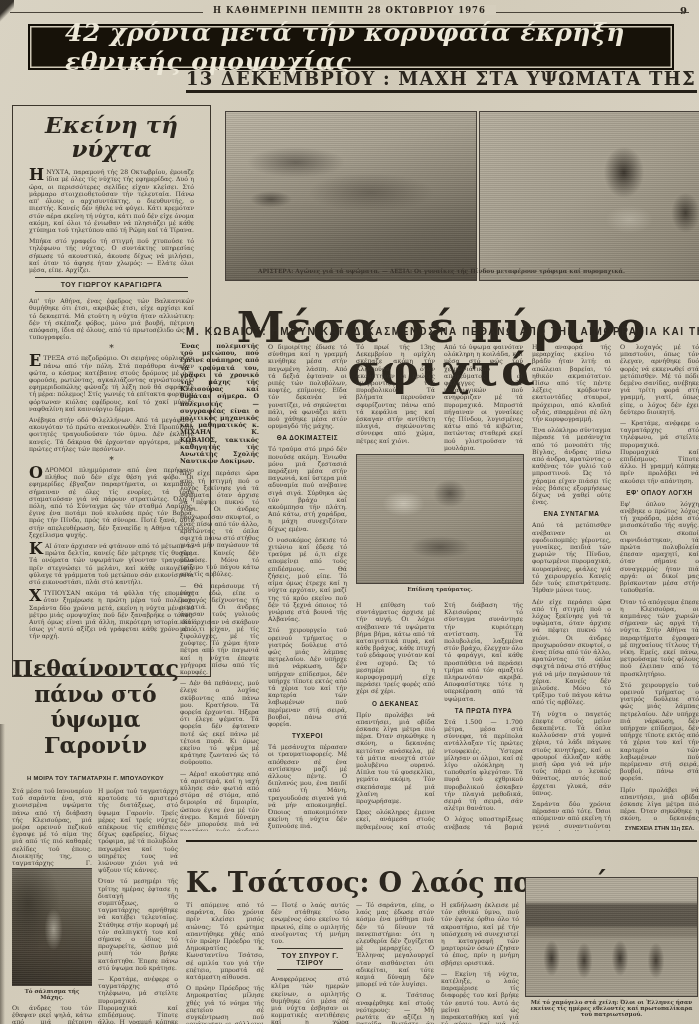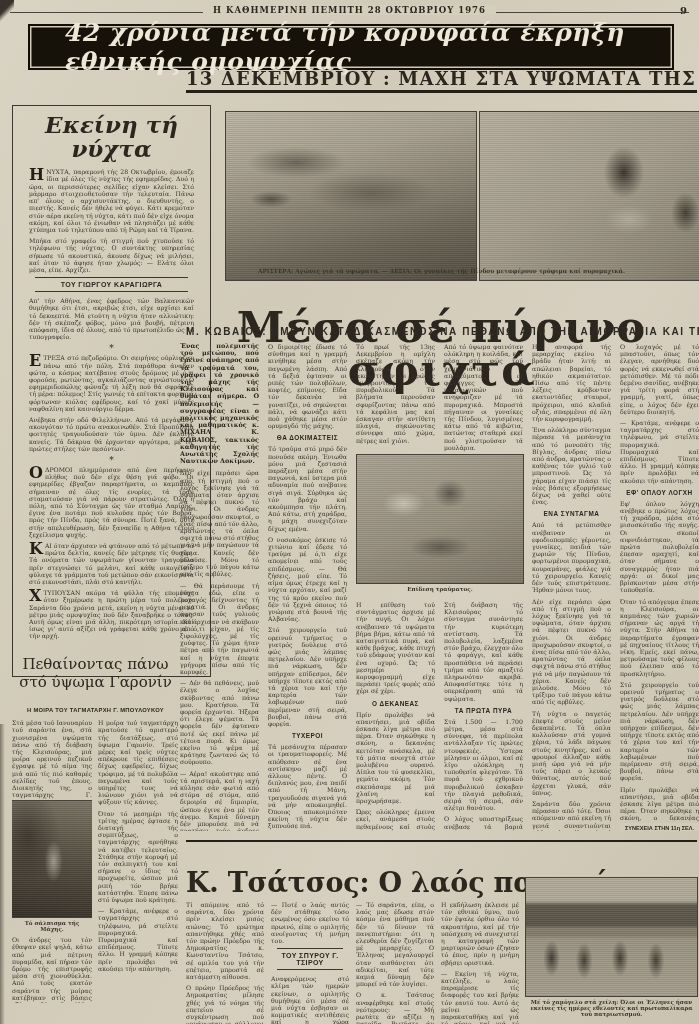--- a/index.html
+++ b/index.html
@@ -83,21 +83,21 @@
     letter-spacing:.5px;margin:5px 0 4px;}
   .clip{overflow:hidden;}
   .spacer{width:100%;}
   .cont{position:absolute;bottom:0;left:0;right:0;text-align:center;font-family:"Liberation Sans",sans-serif;
     font-weight:bold;font-size:5.6px;background:#d2cbba;padding-top:2px;}
   .mid-photo{position:absolute;left:357px;top:455px;width:166px;margin:0;}
   .mid-photo .photo{width:166px;height:128px;}
   .pcap{font-size:5.6px;text-align:center;margin-top:3px;color:#3a342c;font-weight:bold;}
   
   .gar{position:absolute;left:12px;top:652px;width:167px;height:372px;overflow:hidden;}
-  .gar-head{font-weight:normal;font-size:15px;text-align:center;line-height:1.17;margin:4px 0 16px;}
+  .gar-head{font-weight:bold;font-size:22px;text-align:center;line-height:1.17;margin:4px 0 16px;}
   .gar-sub{text-align:center;font-family:"Liberation Sans",sans-serif;font-weight:bold;font-size:5.8px;
     letter-spacing:.3px;margin:0 0 6px;}
   .gar-cols{display:flex;gap:6px;height:284px;}
   .gar-col{width:80px;flex:0 0 80px;overflow:hidden;}
   .photo-embed{margin:2px 0 4px;}
   .photo-embed .photo{width:100%;}
   
   .ts-rule{position:absolute;left:186px;top:840px;width:511px;border-top:2px solid #241f17;}
   .ts-head{position:absolute;left:186px;top:845px;width:511px;text-align:center;font-weight:bold;
     font-size:27px;white-space:nowrap;overflow:hidden;letter-spacing:-.2px;}

